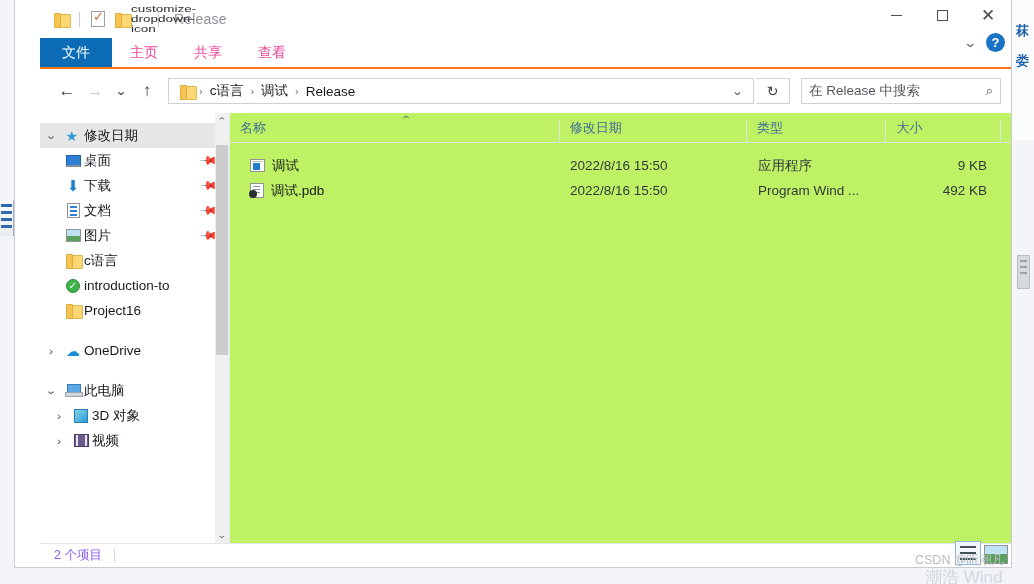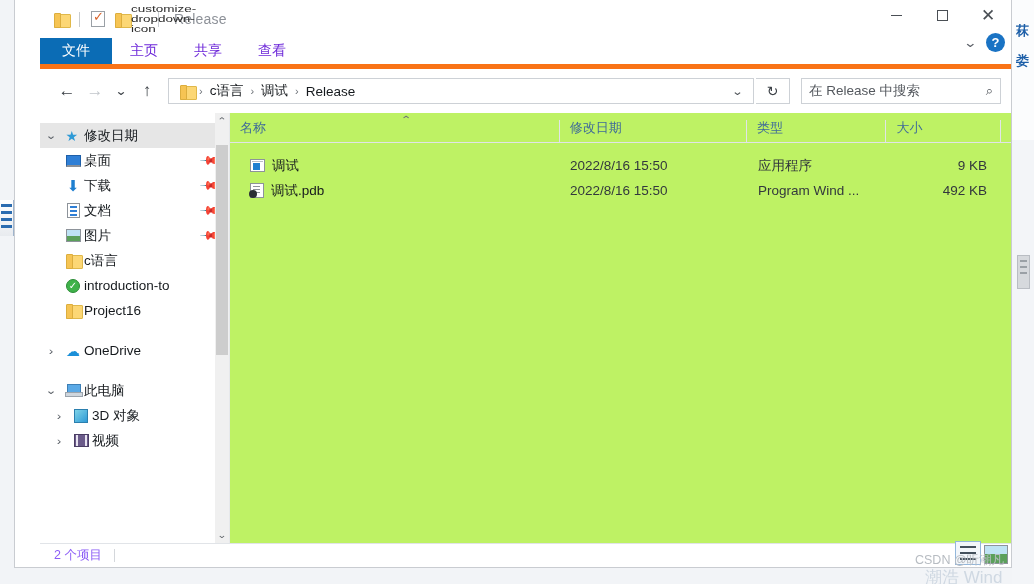--- a/index.html
+++ b/index.html
@@ -84,25 +84,25 @@
   .ribbon-chevron { font-size: 13px; color: #5a5f66; transform: scaleX(1.3); }
   .help-btn {
     width: 19px; height: 19px; border-radius: 50%; background: #1a73c4;
     color: #fff; font-size: 13px; font-weight: bold;
     display: flex; align-items: center; justify-content: center;
   }
 
   
   .ribbonbar {
     height: 31px; flex: none; display: flex; align-items: stretch;
-    border-bottom: 5px solid #f97316; background: #fff;
+    border-bottom: 2px solid #f97316; background: #fff;
   }
   .tab {
     padding: 0 18px; display: flex; align-items: center;
-    font-size: 14px; color: #6d28d9;
+    font-size: 14px; color: #ec4899;
   }
   .tab.file { background: #0b6cb5; color: #ffffff; padding: 0 22px; }
 
   
   .addrrow {
     height: 44px; flex: none; display: flex; align-items: center;
     padding: 0 10px 0 14px; gap: 2px; background: #fff;
   }
   .navbtn {
     width: 26px; height: 26px; display: flex; align-items: center; justify-content: center;

